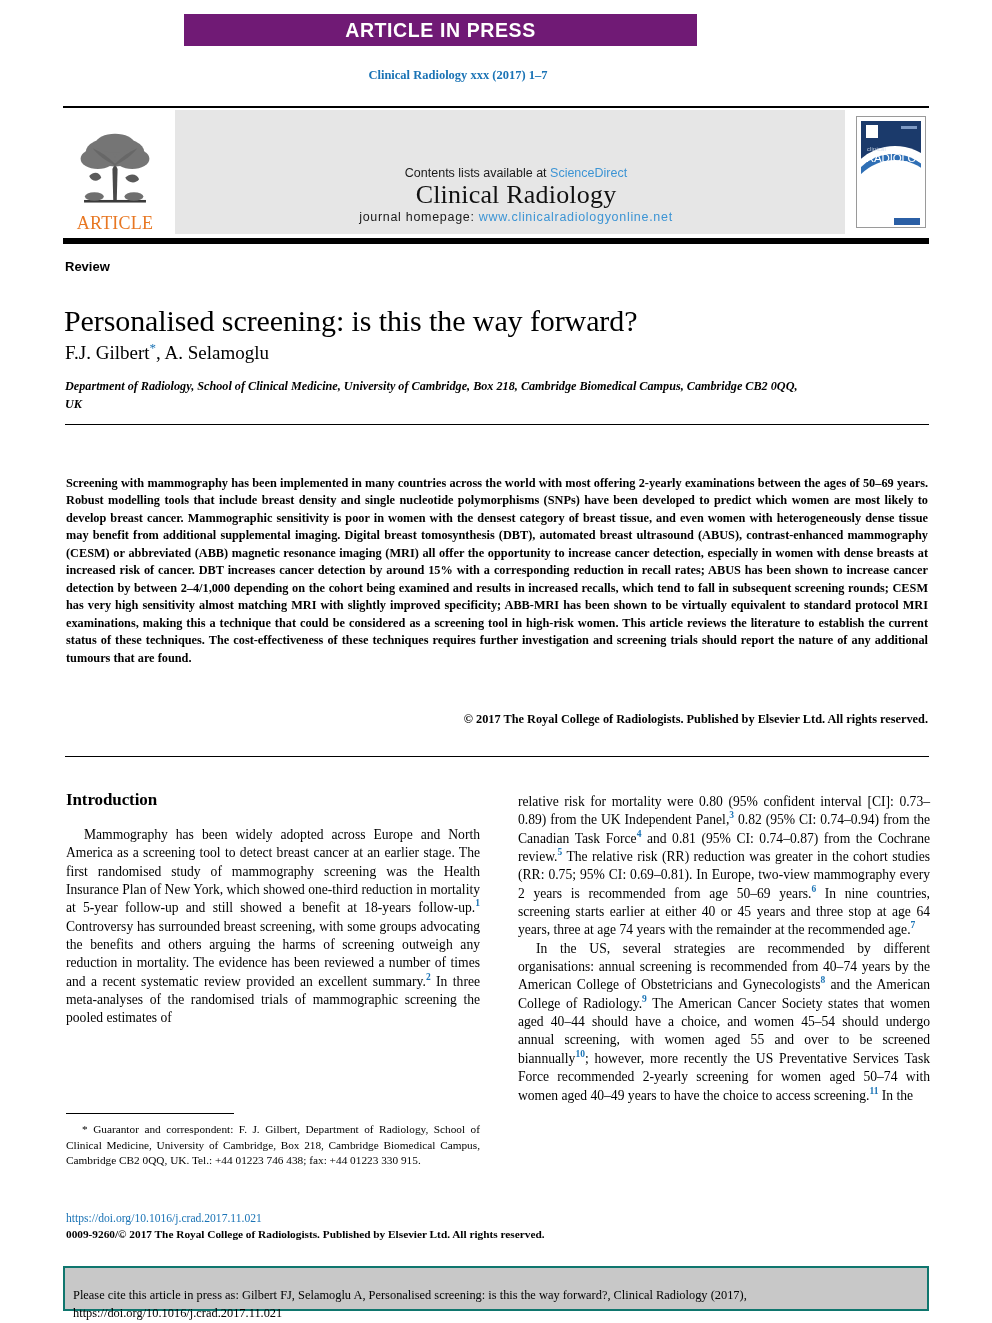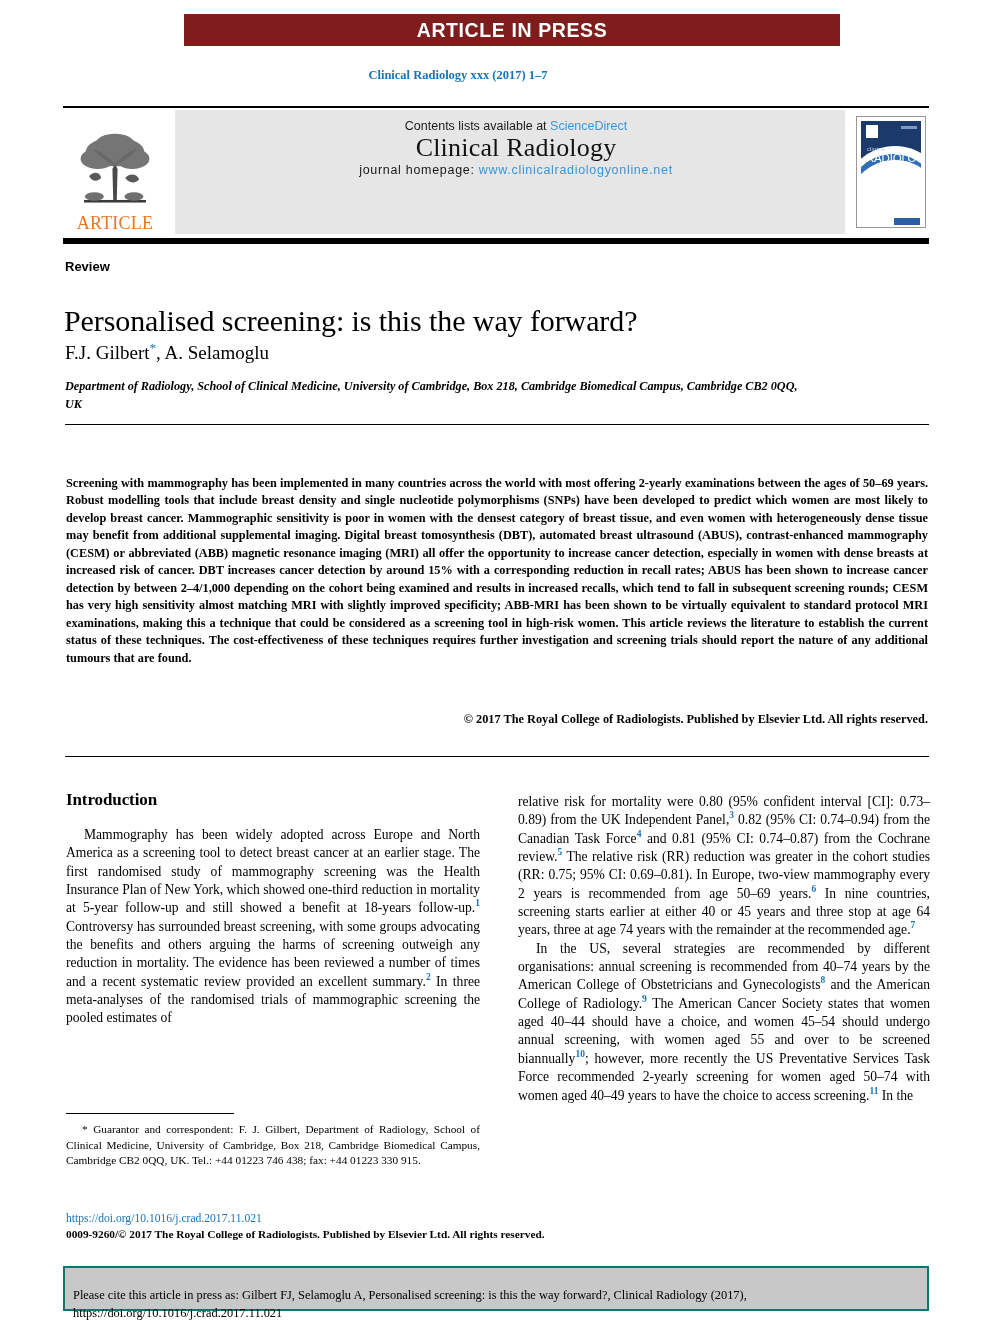--- a/index.html
+++ b/index.html
@@ -14,23 +14,23 @@
     font-family: "Liberation Serif", serif;
     color: #000000;
     overflow: hidden;
   }
 
   
   .aip-banner {
     position: absolute;
     left: 184px;
     top: 14px;
-    width: 656px;
+    width: 513px;
     height: 32px;
-    background: #7f1d1d;
+    background: #701a75;
     display: flex;
     align-items: center;
     justify-content: center;
   }
   .aip-banner span {
     color: #ffffff;
     font-family: "Liberation Sans", sans-serif;
     font-weight: bold;
     font-size: 19.5px;
     letter-spacing: 0.6px;
@@ -90,21 +90,21 @@
     line-height: 1;
   }
   .masthead-center {
     flex: 1 1 auto;
     background: #e6e6e6;
     margin: 0 8px;
     position: relative;
     display: flex;
     flex-direction: column;
     align-items: center;
-    justify-content: flex-start;
+    justify-content: flex-end;
     padding: 9px 0 10px 12px;
     box-sizing: border-box;
   }
   .contents-line {
     font-family: "Liberation Sans", sans-serif;
     font-size: 12.5px;
     color: #1a1a1a;
   }
   .contents-line .sd {
     color: #3c94d4;

